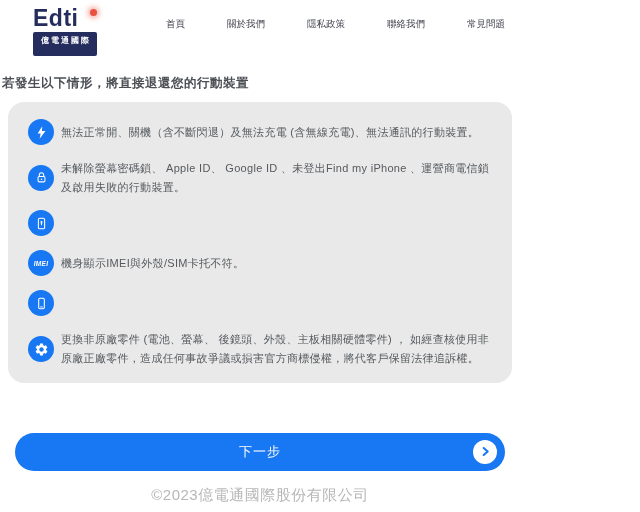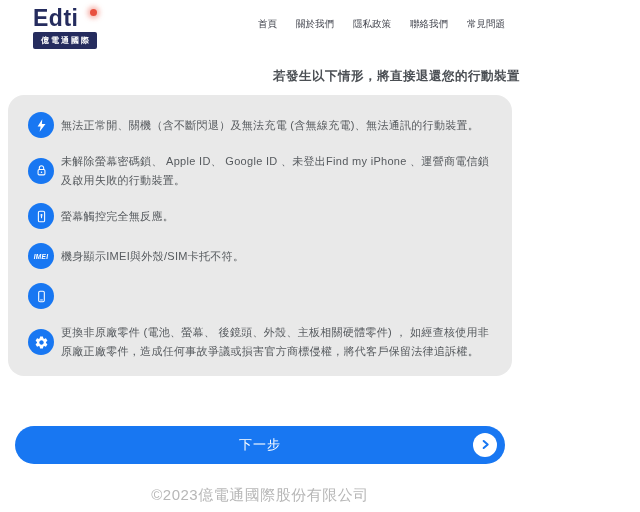--- a/index.html
+++ b/index.html
@@ -40,45 +40,44 @@
     box-shadow: 0 0 5px 2.5px rgba(238,120,105,0.55);
   }
   .logo-badge {
     margin-top: 2px;
     background: var(--brand-navy, #252c5e);
     color: #ffffff;
     font-size: 8px;
     font-weight: 700;
     letter-spacing: 2px;
     text-align: center;
-    padding: 3px 2px 3px 4px;
+    padding: 3px 2px 10px 4px;
     border-radius: 2px;
     width: 64px;
   }
   nav {
     display: flex;
-    gap: 19px;
+    gap: 42px;
     padding-top: 11px;
   }
   .nav-item {
     font-size: 9.5px;
     color: #3e404a;
     text-decoration: none;
     cursor: pointer;
     white-space: nowrap;
   }
 
   
   h1.page-title {
     margin: 19px 0 0 2px;
     font-size: 12.5px;
     font-weight: 700;
     color: #4b4f54;
     letter-spacing: 0.5px;
-    text-align: right;
   }
 
   
   .conditions {
     margin: 10px 8px 0 8px;
     background: #e9e9e9;
     border-radius: 16px;
     padding: 17px 20px 15px 20px;
   }
   .cond-row {
@@ -194,21 +193,20 @@
     <p class="cond-text">未解除螢幕密碼鎖、 Apple ID、 Google ID 、未登出Find my iPhone 、運營商電信鎖及啟用失敗的行動裝置。</p>
   </div>
       <div class="cond-row">
     <span class="icon-circle">
           <svg viewBox="0 0 24 24" fill="none">
     <rect x="7" y="3.5" width="10" height="17" rx="2.2" stroke="#ffffff" stroke-width="1.7"></rect>
     <circle cx="12" cy="9.5" r="1.7" fill="#ffffff"></circle>
     <path d="M12 11.5 V14" stroke="#ffffff" stroke-width="1.7" stroke-linecap="round"></path>
   </svg>
         </span>
-    <p class="cond-text">螢幕觸控完全無反應。</p>
   </div>
       <div class="cond-row">
     <span class="icon-circle">
           <span class="imei-text">IMEI</span>
         </span>
     <p class="cond-text">機身顯示IMEI與外殼/SIM卡托不符。</p>
   </div>
       <div class="cond-row">
     <span class="icon-circle">
           <svg viewBox="0 0 24 24" fill="none">

